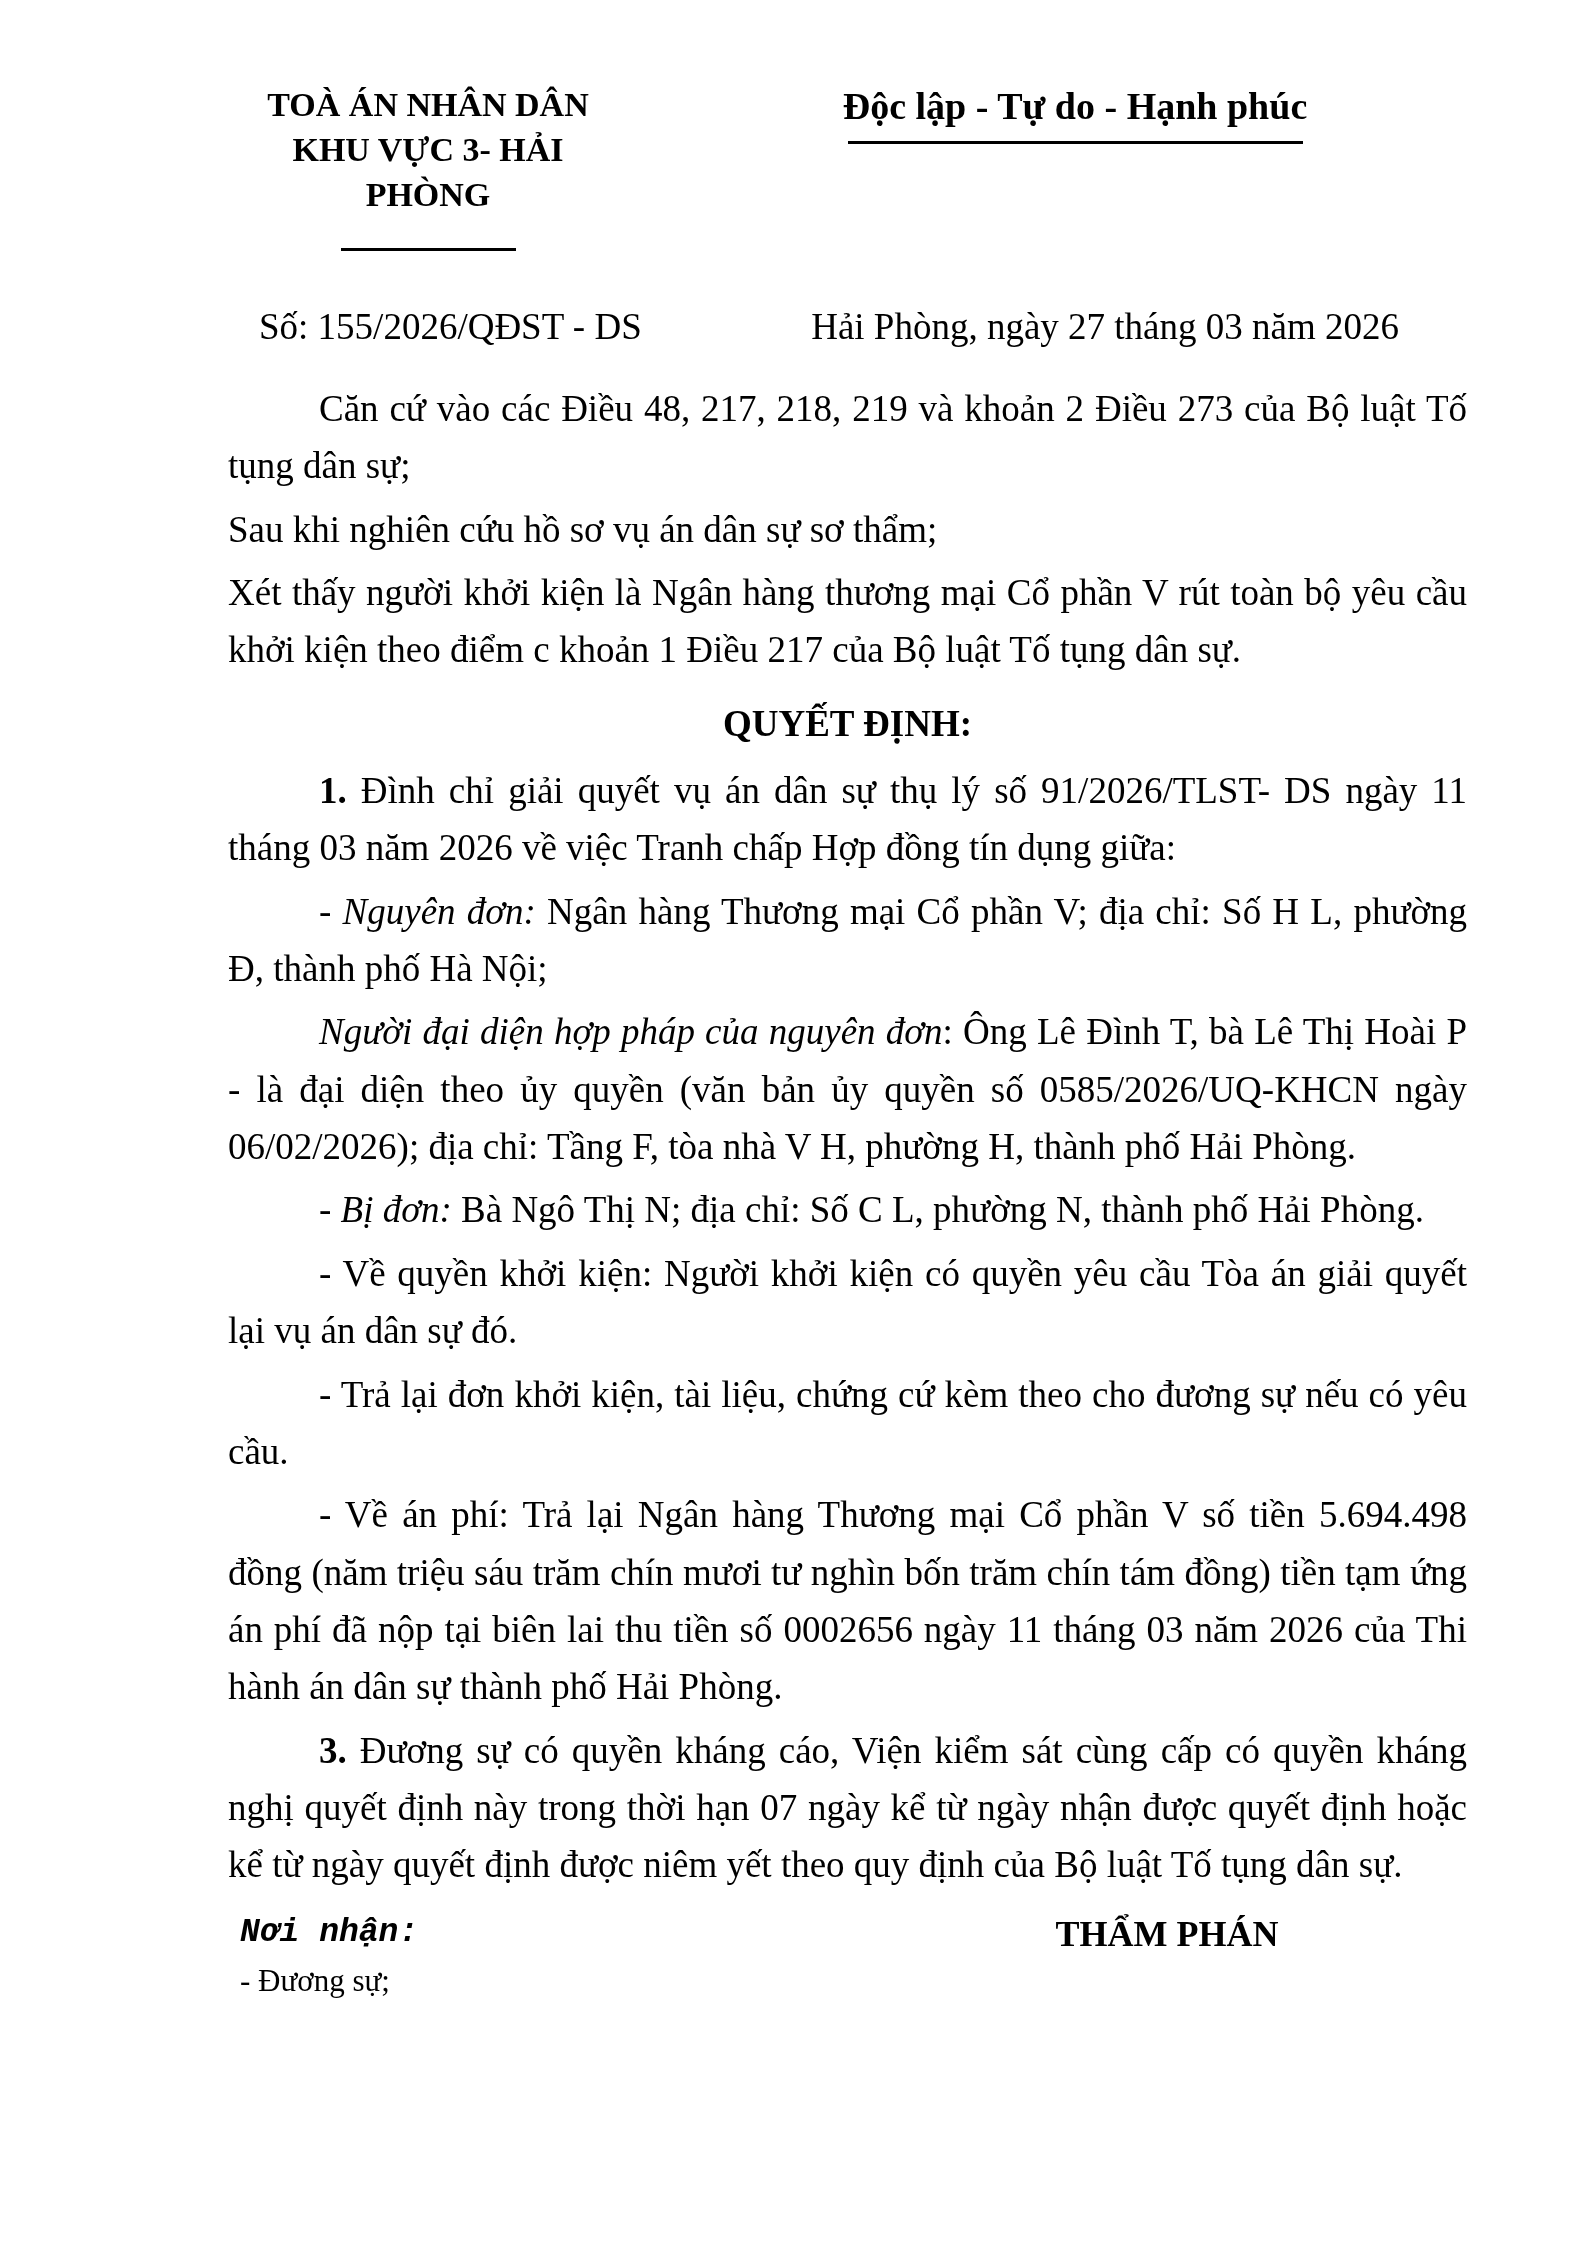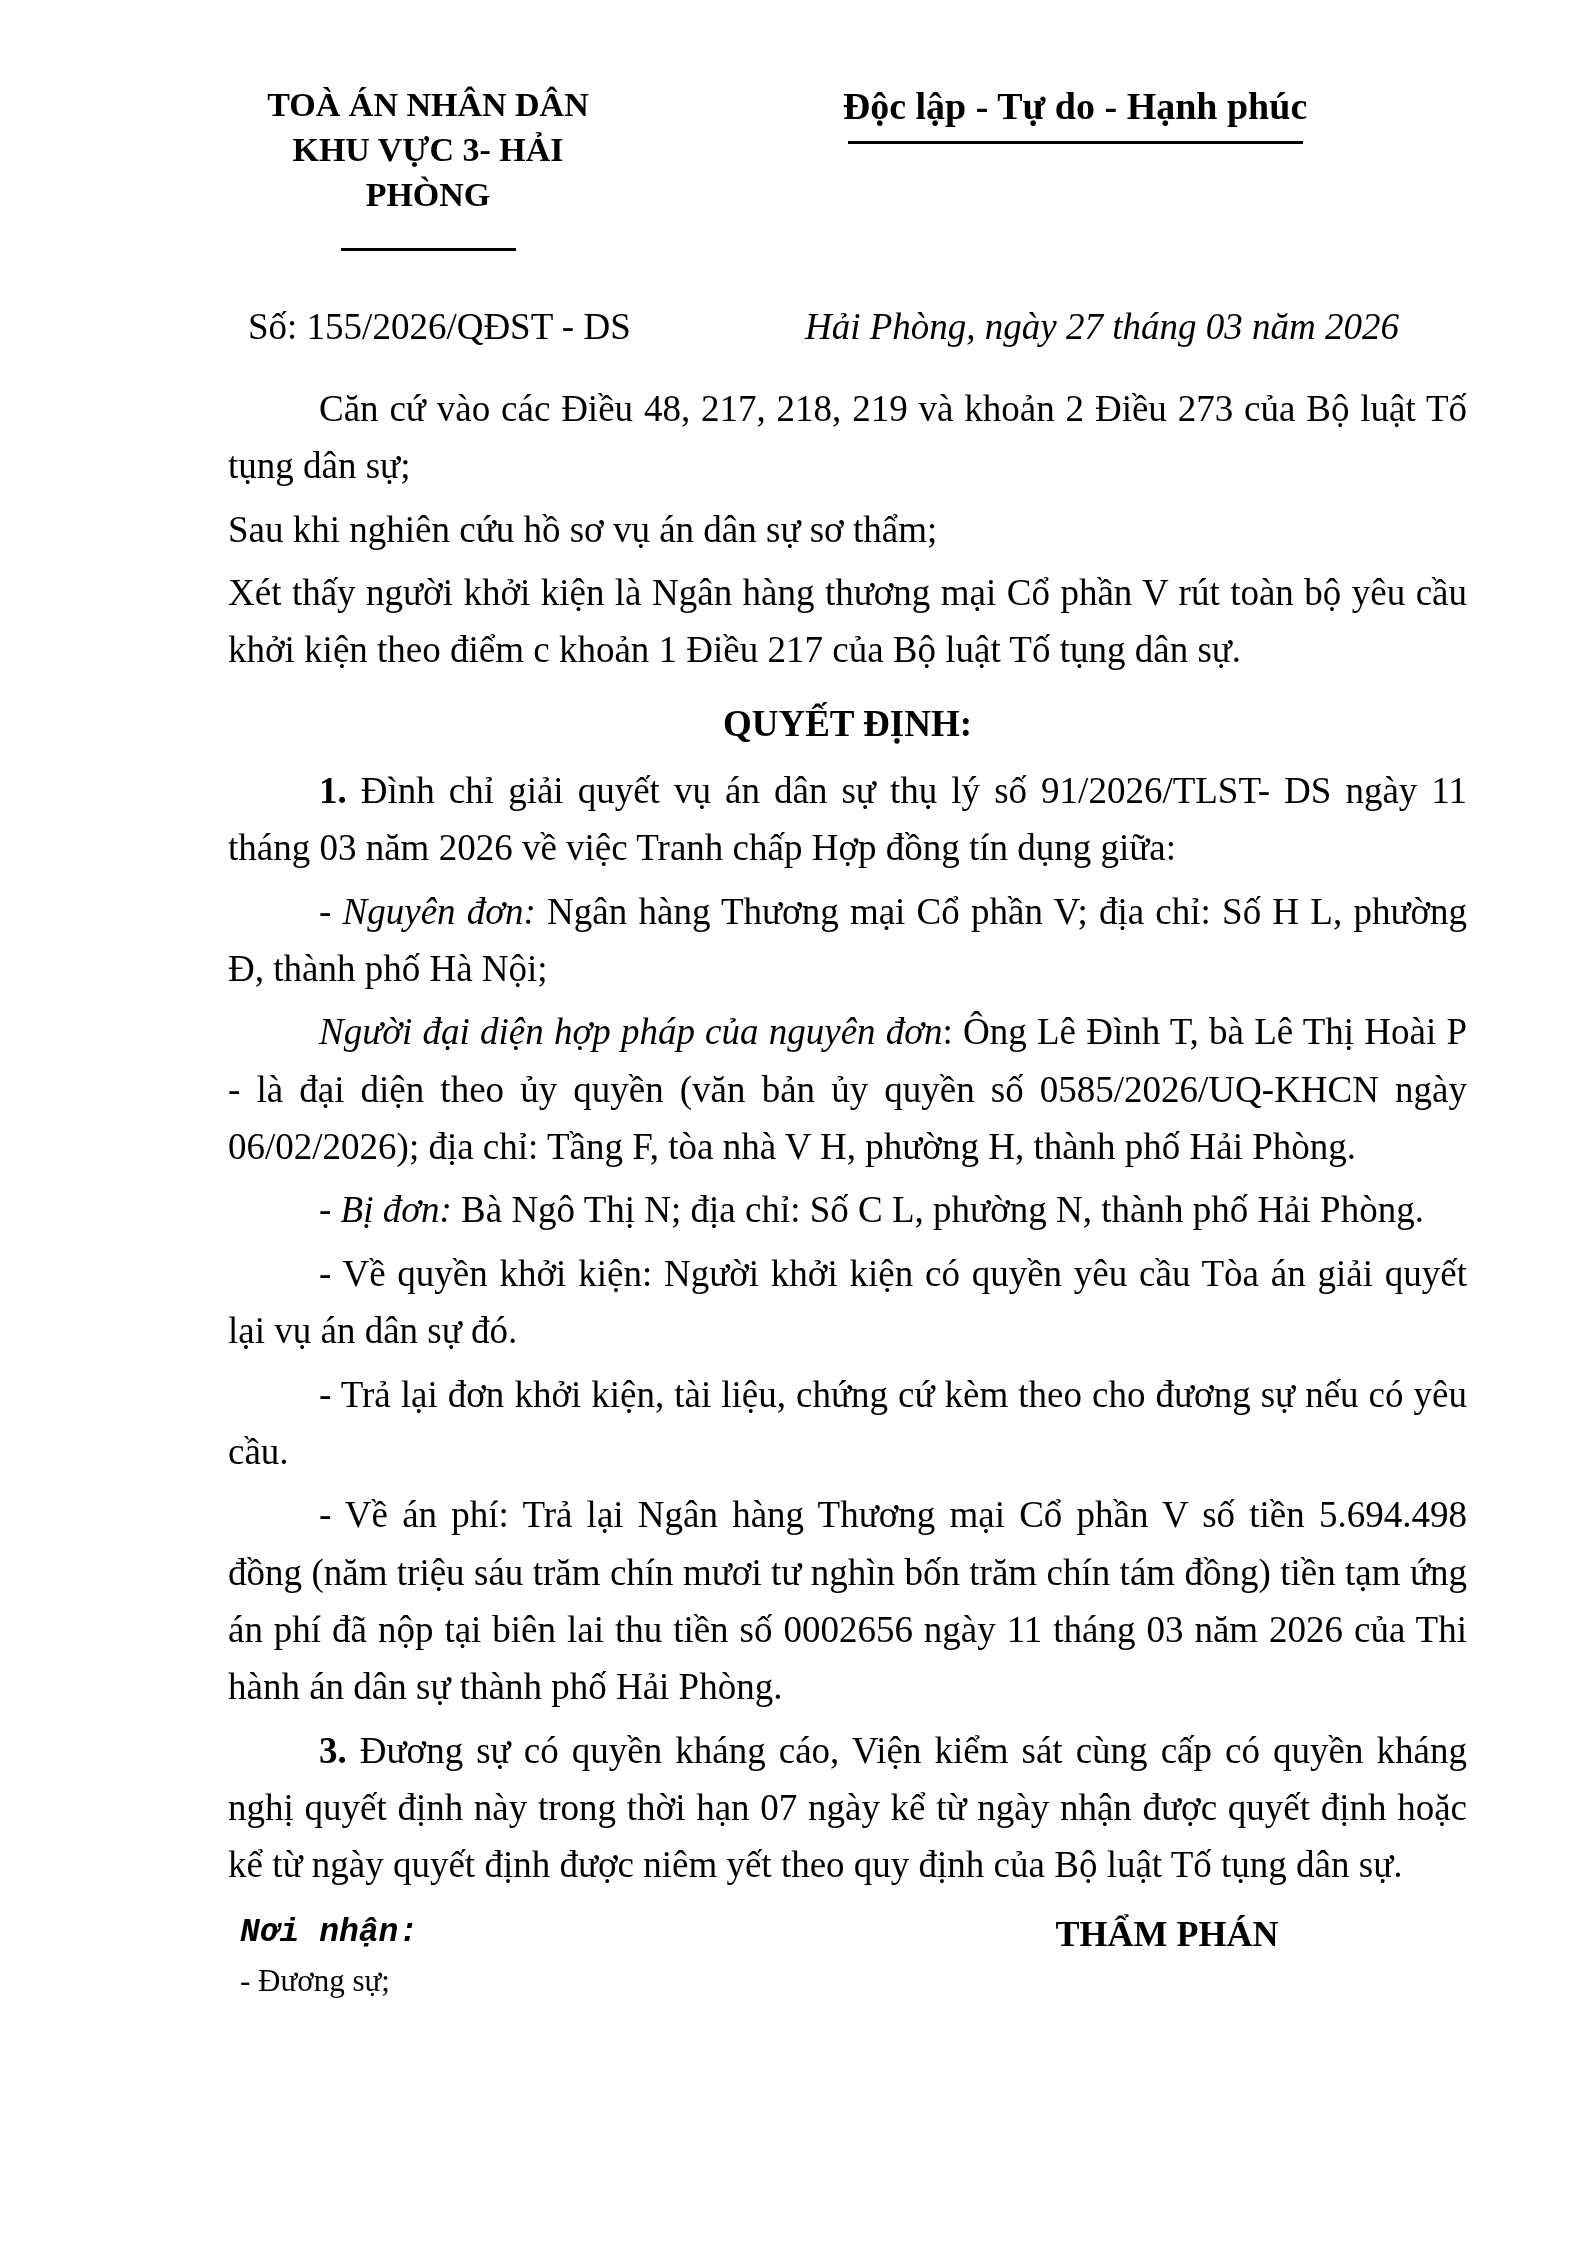--- a/index.html
+++ b/index.html
@@ -13,22 +13,22 @@
   .hdr{display:flex;align-items:flex-start;}
   .hdr-left{width:400px;text-align:center;font-weight:bold;font-size:34px;line-height:45px;}
   .hdr-right{width:690px;margin-left:102px;text-align:center;}
   .hdr-right .l1{font-weight:bold;font-size:34px;line-height:45px;}
   .hdr-right .l2{font-weight:bold;font-size:38px;line-height:48px;}
   .rule{display:inline-block;border-bottom:3px solid #000;height:0;margin-top:6px;}
   .rule-left{width:175px;}
   .rule-right{width:455px;}
   
   .numrow{display:flex;margin-top:40px;font-size:37px;line-height:50px;}
-  .doc-no{margin-left:20px;white-space:nowrap;}
-  .doc-date{margin-left:auto;margin-right:68px;font-style:italic;white-space:nowrap;}
+  .doc-no{margin-left:31px;white-space:nowrap;}
+  .doc-date{margin-left:auto;margin-right:68px;white-space:nowrap;}
   
   .title{margin-top:48px;text-align:center;font-weight:bold;font-size:38px;line-height:52px;}
   .title .t2{margin-top:6px;}
   
   .body-text{margin-top:28px;font-size:37px;line-height:1.55;}
   .para{margin:6px 0;text-align:justify;text-indent:91px;}
   .para.noindent{text-indent:0;}
   .para.heading{text-align:center;text-indent:0;font-weight:bold;margin:16px 0 10px 0;}
   .b{font-weight:bold;}
   .i{font-style:italic;}

